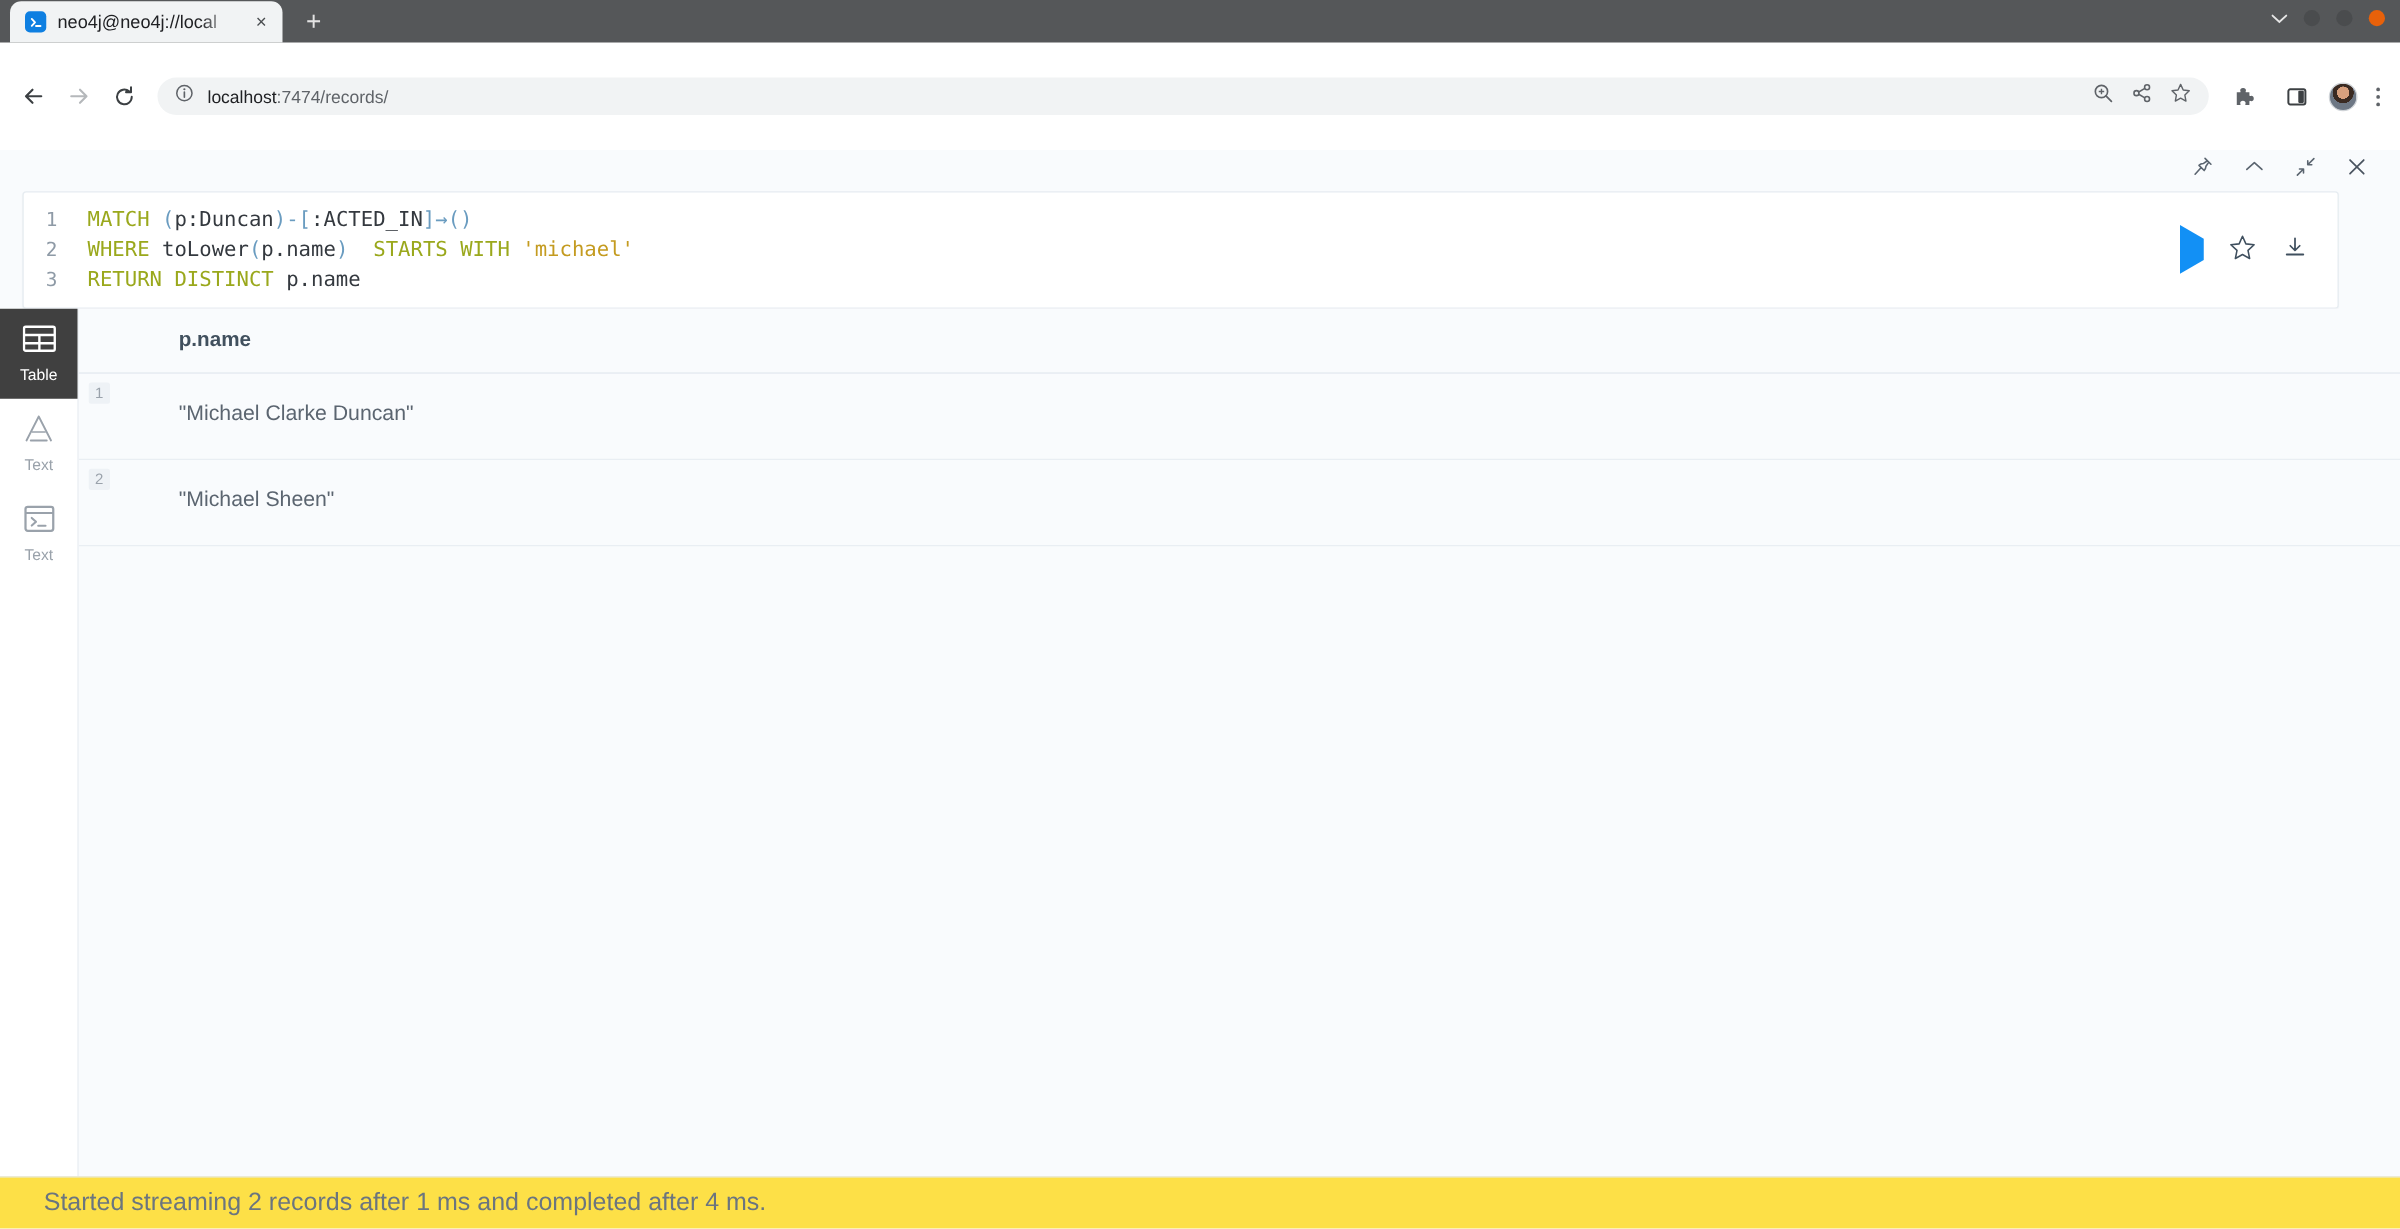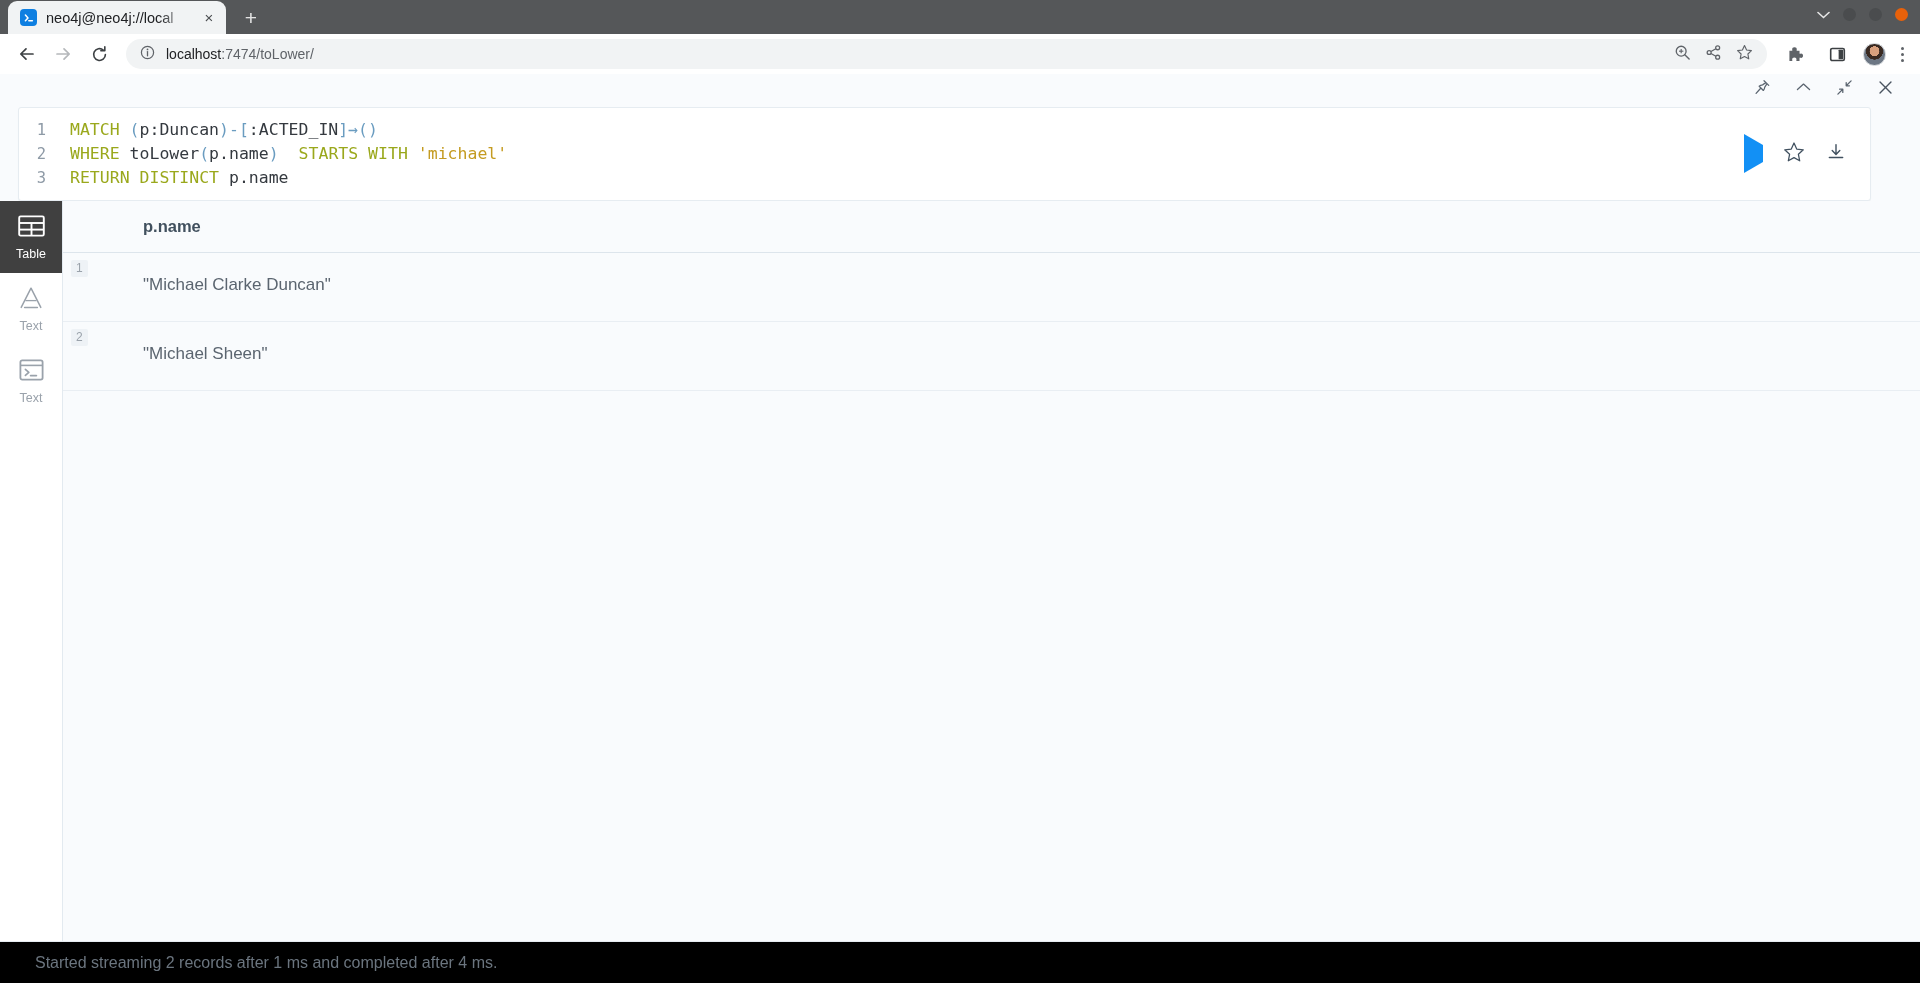--- a/index.html
+++ b/index.html
@@ -4,21 +4,21 @@
 <style>
   * { box-sizing: border-box; margin: 0; padding: 0; }
   html, body {
     width: 1920px; height: 983px;
     font-family: "Liberation Sans", sans-serif;
     background: #ffffff;
     overflow: hidden;
   }
 
   
-  .browser { width: 1920px; height: 983px; display: flex; flex-direction: column; }
+  .browser { width: 1920px; height: 983px; display: flex; flex-direction: column; gap: 23px; }
 
   .tabstrip {
     height: 34px; background: #555759;
     display: flex; align-items: flex-end; position: relative; flex: 0 0 34px;
   }
   .tab {
     margin-left: 8px; height: 33px; width: 218px;
     background: #f1f3f4; border-radius: 9px 9px 0 0;
     display: flex; align-items: center; padding: 0 6px 0 12px; gap: 9px;
     position: relative;
@@ -147,24 +147,24 @@
   .tnum span { background: #eef2f6; padding: 1px 5px 2px 5px; border-radius: 2px; }
   .tcell {
     flex: 1 1 auto; padding: 22px 0 26px 12px;
     font-size: 17px; color: #5b6570;
   }
   .trow.head .tcell { padding: 0 0 0 12px; font-weight: bold; color: #41505e; font-size: 16.5px; }
   .trow.head .tnum { padding-top: 0; }
   .results-filler { flex: 1 1 auto; background: #f9fbfd; }
 
   .statusbar {
-    flex: 0 0 42px; height: 42px; background: #000000;
+    flex: 0 0 42px; height: 42px; background: #fde047;
     border-top: 1px solid #e6ecf1;
     display: flex; align-items: center; padding-left: 35px;
-    font-size: 16px; color: #6b757f;
+    font-size: 20px; color: #6b757f;
   }
 </style>
 </head>
 <body>
 
 <div class="browser">
 
   <div class="tabstrip">
     <div class="tab">
       <span class="favicon">
@@ -208,21 +208,21 @@
     </span>
 
     <div class="omnibox">
       <span>
         <svg width="15" height="15" viewBox="0 0 16 16">
           <circle cx="8" cy="8" r="6.5" stroke="#5f6368" stroke-width="1.3" fill="none"></circle>
           <line x1="8" y1="7" x2="8" y2="11.5" stroke="#5f6368" stroke-width="1.4" stroke-linecap="round"></line>
           <circle cx="8" cy="4.7" r="0.95" fill="#5f6368"></circle>
         </svg>
       </span>
-      <span class="omni-url"><b>localhost</b><span>:7474/toLower/</span></span>
+      <span class="omni-url"><b>localhost</b><span>:7474/records/</span></span>
       <span class="omnibox-actions">
         <span>
           <svg width="17" height="17" viewBox="0 0 18 18">
             <circle cx="7.6" cy="7.6" r="5.2" stroke="#5f6368" stroke-width="1.4" fill="none"></circle>
             <line x1="11.4" y1="11.4" x2="16" y2="16" stroke="#5f6368" stroke-width="1.5" stroke-linecap="round"></line>
             <line x1="5.3" y1="7.6" x2="9.9" y2="7.6" stroke="#5f6368" stroke-width="1.2"></line>
             <line x1="7.6" y1="5.3" x2="7.6" y2="9.9" stroke="#5f6368" stroke-width="1.2"></line>
           </svg>
         </span>
         <span>

